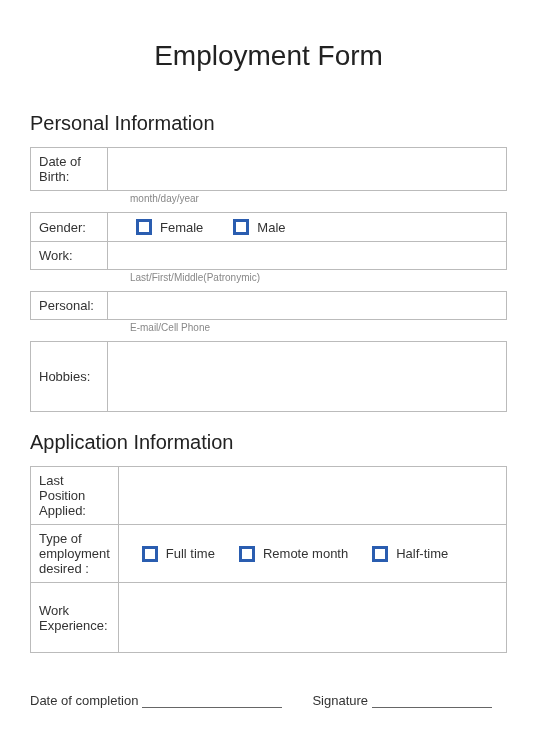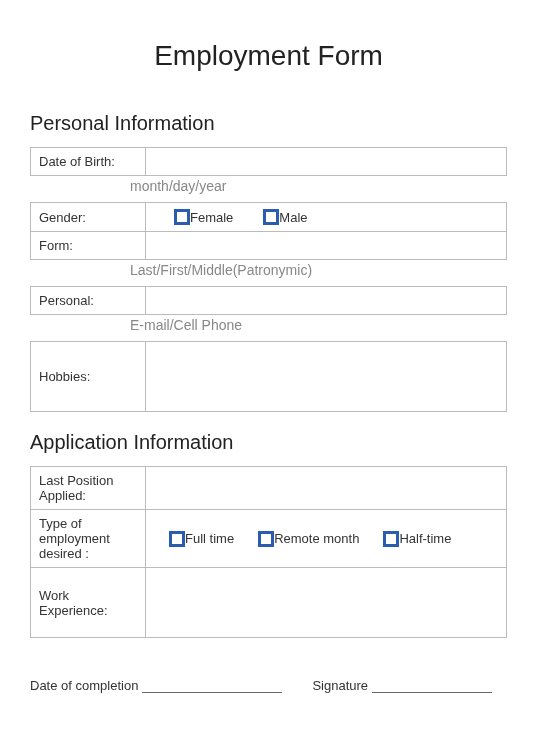--- a/index.html
+++ b/index.html
@@ -29,40 +29,41 @@
     width: 100%;
     border-collapse: collapse;
   }
   table.form-table td {
     border: 1px solid #bbb;
     padding: 6px 8px;
     vertical-align: middle;
     font-size: 13px;
   }
   table.form-table td.label-cell {
-    width: 115px;
+    width: 77px;
     font-size: 13px;
   }
   table.form-table td.tall {
     height: 70px;
   }
   .hint {
-    font-size: 14px;
+    font-size: 10px;
     color: #888;
     padding: 2px 0 8px 100px;
   }
   .checkbox-row {
     display: flex;
     gap: 30px;
     align-items: center;
     padding-left: 20px;
   }
   .check-opt {
     display: flex;
     align-items: center;
+    gap: 8px;
   }
   .chk {
     width: 16px;
     height: 16px;
     border: 3px solid #2a5db0;
     background: #fff;
     display: inline-block;
   }
   .sig-line {
     display: flex;
@@ -112,21 +113,21 @@
           <span>Female</span>
         </div>
         <div class="check-opt">
           <span class="chk"></span>
           <span>Male</span>
         </div>
       </div>
     </td>
   </tr>
   <tr>
-    <td class="label-cell">Form:</td>
+    <td class="label-cell">Work:</td>
     <td></td>
   </tr>
 </tbody>
   </table>
 <div class="hint">Last/First/Middle(Patronymic)</div>
 
 <table class="form-table">
   <tbody>
       <tr>
     <td class="label-cell">Personal:</td>

